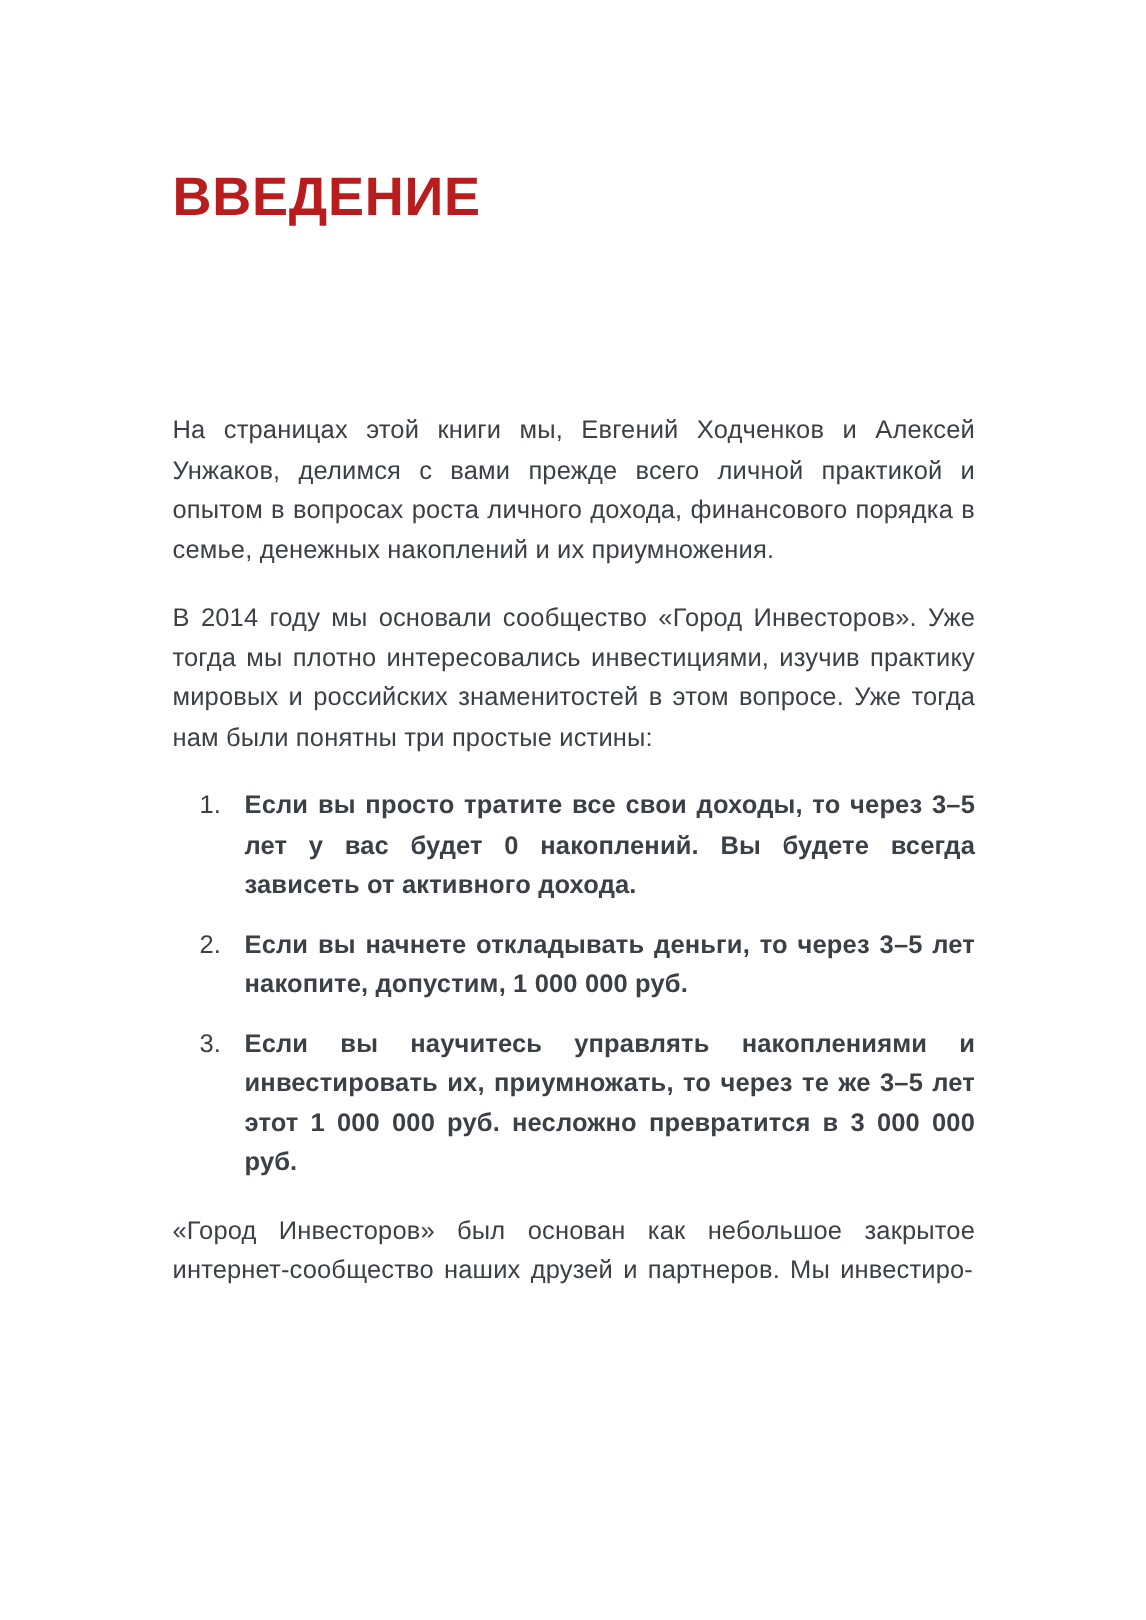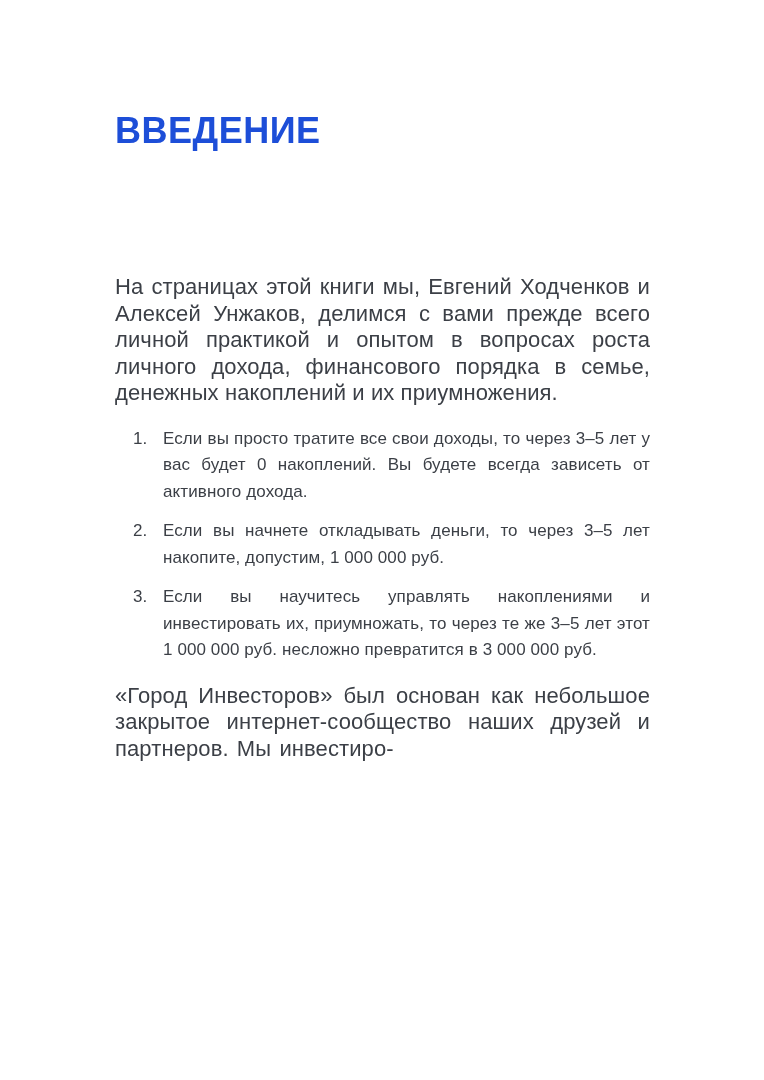--- a/index.html
+++ b/index.html
@@ -15,25 +15,25 @@
     background: #ffffff;
     padding: 110px 114px 40px 115px;
     font-family: "Liberation Sans", "DejaVu Sans", sans-serif;
     color: #3b3f46;
   }
   .chapter-title {
     margin: 0 0 122px 0;
     font-size: 36px;
     font-weight: 700;
     letter-spacing: 0.5px;
-    color: #1d4ed8;
+    color: #b91c1c;
   }
   .para {
     margin: 0 0 19px 0;
-    font-size: 22px;
+    font-size: 17px;
     line-height: 26.5px;
     text-align: justify;
     letter-spacing: 0.1px;
   }
   .numbered-list {
     margin: 6px 0 19px 0;
   }
   .list-item {
     display: flex;
     padding-left: 18px;
@@ -41,36 +41,38 @@
     font-size: 17px;
     line-height: 26.5px;
     letter-spacing: 0.1px;
   }
   .list-item .num {
     flex: 0 0 30px;
   }
   .list-item .li-text {
     flex: 1 1 auto;
     text-align: justify;
+    font-weight: bold;
   }
   .closing {
     word-spacing: 2px;
   }
 </style>
 </head>
 <body>
 
 <div class="page">
 
   <h1 class="chapter-title">ВВЕДЕНИЕ</h1>
 
   <p class="para">На страницах этой книги мы, Евгений Ходченков и Алексей Унжаков, делимся с вами прежде всего личной практикой и опытом в вопросах роста личного дохода, финансового порядка в семье, денежных накоплений и их приумножения.</p>
 
 
 
+  <p class="para">В 2014 году мы основали сообщество «Город Инвесторов». Уже тогда мы плотно интересовались инвестициями, изучив практику мировых и российских знаменитостей в этом вопросе. Уже тогда нам были понятны три простые истины:</p>
 
   <div class="numbered-list">
 
     <div class="list-item">
       <span class="num">1.</span>
       <span class="li-text">Если вы просто тратите все свои доходы, то через 3–5 лет у вас будет 0 накоплений. Вы будете всегда зависеть от активного дохода.</span>
     </div>
 
     <div class="list-item">
       <span class="num">2.</span>

